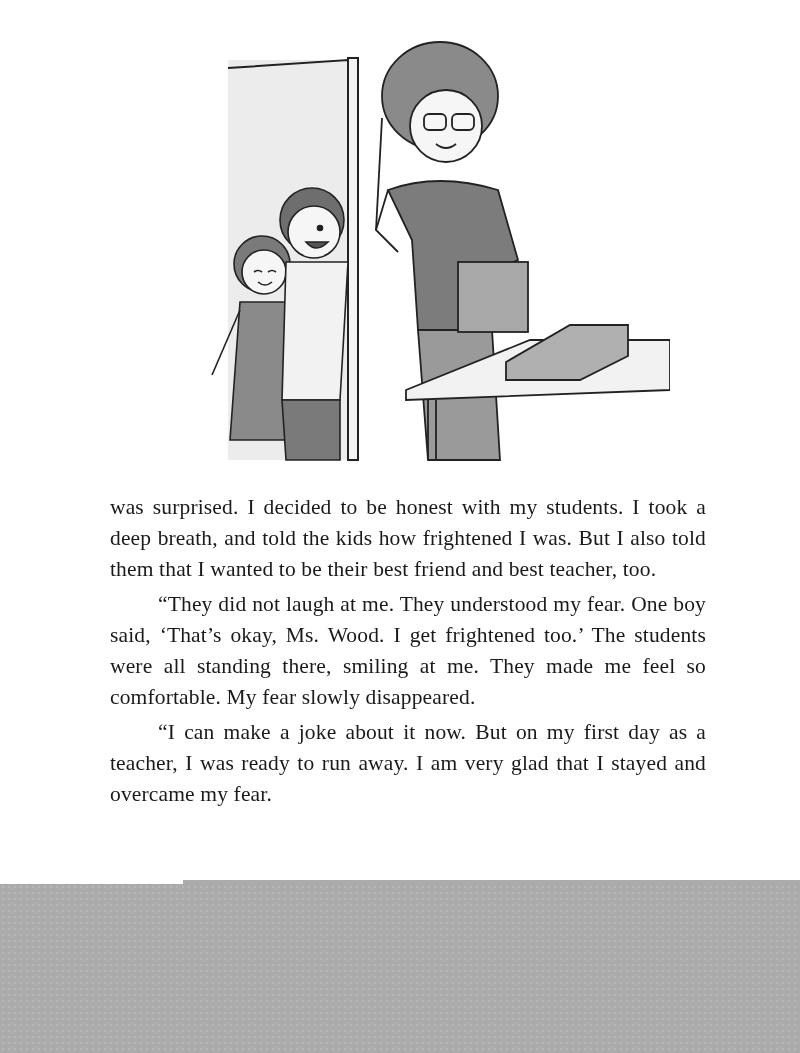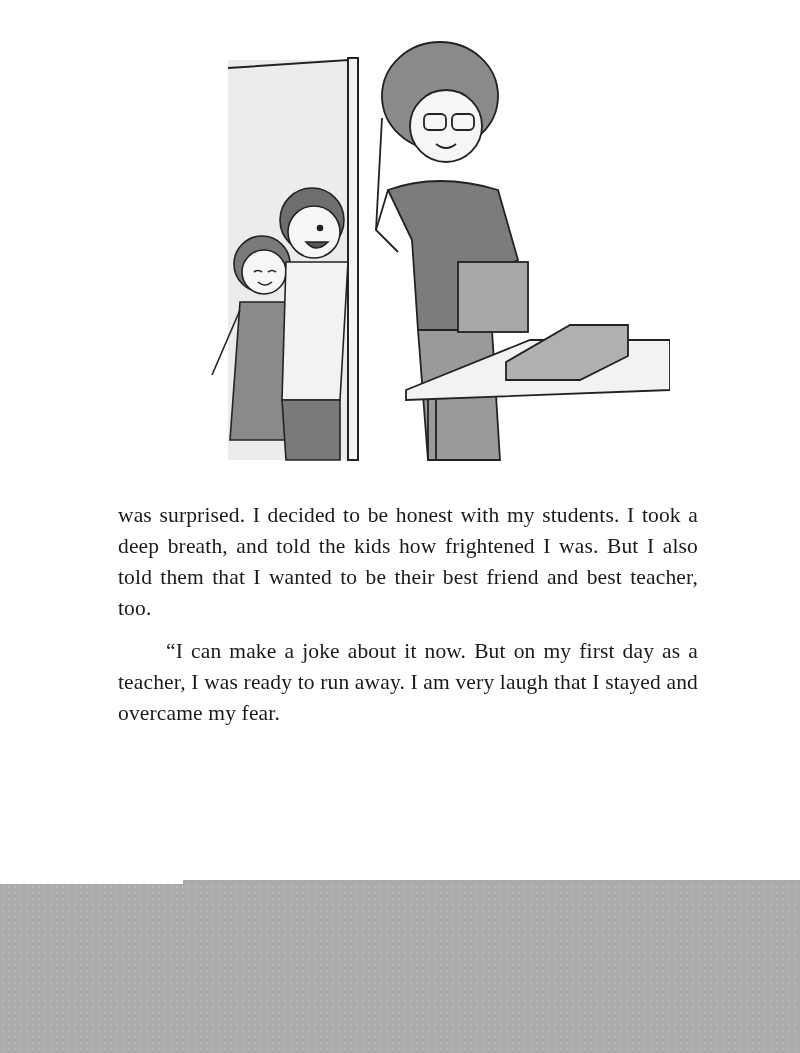--- a/index.html
+++ b/index.html
@@ -5,21 +5,21 @@
   html, body { margin: 0; padding: 0; }
   body {
     width: 800px; height: 1053px; background: #ffffff; position: relative; overflow: hidden;
     font-family: "Liberation Serif", "DejaVu Serif", serif; color: #1a1a1a;
   }
   .illustration { position: absolute; left: 200px; top: 40px; width: 470px; height: 430px; }
   .text-block {
     position: absolute; left: 106px; top: 488px; width: 604px;
     font-size: 21.5px; line-height: 31px; letter-spacing: 0.15px;
   }
-  .para { margin: 12px; text-align: justify; text-align-last: left; }
+  .para { margin: 4px; text-align: justify; text-align-last: left; }
   .para.indent { text-indent: 48px; }
   .overlay {
     position: absolute; left: 0; top: 884px; width: 800px; height: 169px;
     background-color: #ababab;
     background-image: radial-gradient(#c4c4c4 0.6px, transparent 0.8px);
     background-size: 6px 6px;
   }
   .overlay-step {
     position: absolute; left: 183px; top: 880px; width: 617px; height: 5px;
     background-color: #ababab;
@@ -66,17 +66,18 @@
     <g stroke="#222" stroke-width="1.8">
       <path d="M206 350 L330 300 L470 300 L470 350 L206 360 Z" fill="#f2f2f2"></path>
       <path d="M228 360 L228 420 M236 360 L236 420" fill="none"></path>
       <path d="M306 322 L370 285 L428 285 L428 316 L380 340 L306 340 Z" fill="#b0b0b0"></path>
     </g>
   </svg>
 </div>
 
 <div class="text-block">
   <p class="para">was surprised. I decided to be honest with my students. I took a deep breath, and told the kids how frightened I was. But I also told them that I wanted to be their best friend and best teacher, too.</p>
-  <p class="para indent">“I can make a joke about it now. But on my first day as a teacher, I was ready to run away. I am very laugh that I stayed and overcame my fear.</p>
+  <p class="para indent">“They did not laugh at me. They understood my fear. One boy said, ‘That’s okay, Ms. Wood. I get frightened too.’ The students were all standing there, smiling at me. They made me feel so comfortable. My fear slowly disappeared.</p>
+  <p class="para indent">“I can make a joke about it now. But on my first day as a teacher, I was ready to run away. I am very glad that I stayed and overcame my fear.</p>
 </div>
 
 <div class="overlay-step"></div>
 <div class="overlay"></div>
 
 </body></html>

